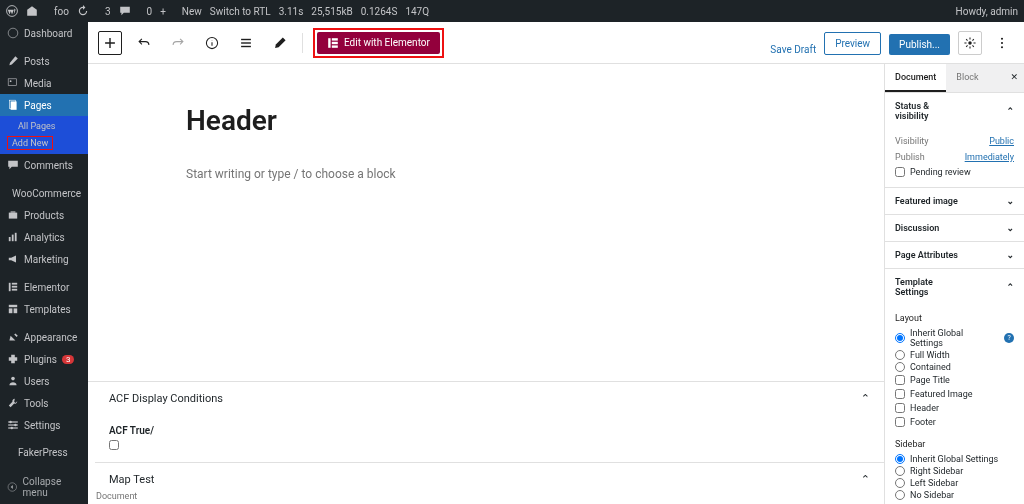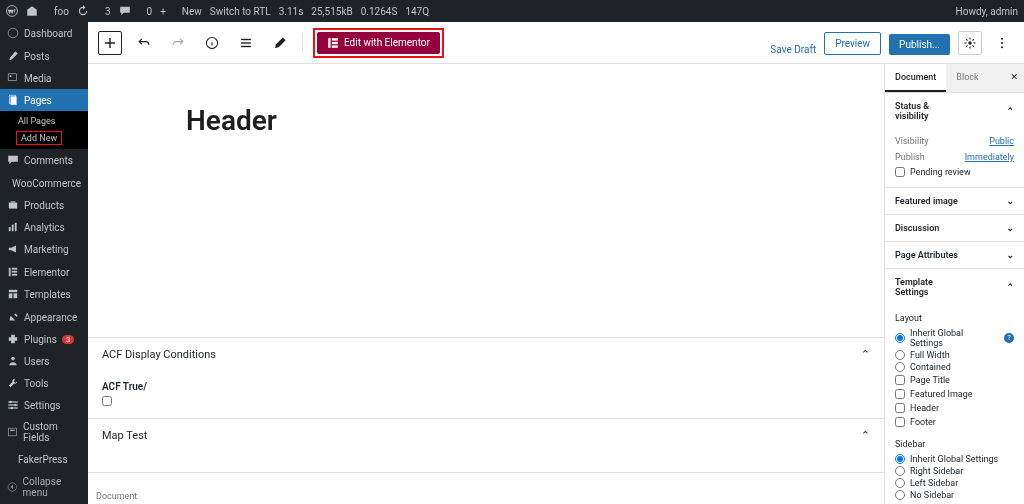--- a/index.html
+++ b/index.html
@@ -5,44 +5,44 @@
 * { margin:0; padding:0; box-sizing:border-box; font-family:-apple-system,BlinkMacSystemFont,"Segoe UI",Roboto,sans-serif; }
 body { background:#f0f0f1; width:1024px; height:504px; overflow:hidden; font-size:11px; color:#1d2327; }
 .adminbar { height:22px; background:#1d2327; color:#c3c4c7; display:flex; align-items:center; padding:0 6px; font-size:10px; justify-content:space-between; }
 .adminbar .left, .adminbar .right { display:flex; align-items:center; gap:8px; }
 .adminbar .item { display:flex; align-items:center; gap:16px; cursor:pointer; }
 .main { display:flex; height:482px; }
 .sidebar { width:88px; background:#1d2327; color:#c3c4c7; display:flex; flex-direction:column; font-size:10px; }
 .sidebar .mi { display:flex; align-items:center; gap:5px; padding:5px 7px; cursor:pointer; position:relative; }
 .sidebar .mi.active { background:#2271b1; color:#fff; }
 .sidebar .mi.active::after { content:""; position:absolute; right:-6px; top:50%; transform:translateY(-50%); border:6px solid transparent; border-left-color:#2271b1; }
-.sidebar .sub { background:#000000; padding:2px 0; }
+.sidebar .sub { background:#1d4ed8; padding:2px 0; }
 .sidebar .sub .si { padding:3px 7px 3px 18px; cursor:pointer; color:#c3c4c7; font-size:9px; }
-.sidebar .sub .si.hl { border:1.5px solid #e11; display:inline-block; margin-left:16px; padding:1px 4px; }
+.sidebar .sub .si.hl { border:1.5px solid #e11; display:inline-block; margin-left:7px; padding:1px 4px; }
 .sidebar .collapse { margin-top:auto; padding:6px 7px; display:flex; align-items:center; gap:5px; cursor:pointer; color:#a7aaad; }
 .badge { background:#d63638; color:#fff; border-radius:7px; padding:0 4px; font-size:8px; }
 .ic { width:12px; height:12px; display:inline-flex; align-items:center; justify-content:center; }
 .content { flex:1; background:#fff; display:flex; flex-direction:column; }
 .topbar { height:42px; border-bottom:1px solid #e0e0e0; display:flex; align-items:center; padding:0 10px; justify-content:space-between; }
 .topbar .tools { display:flex; align-items:center; gap:10px; }
 .tb { width:24px; height:24px; display:flex; align-items:center; justify-content:center; cursor:pointer; border-radius:2px; }
 .tb.plus { border:1px solid #1e1e1e; }
 .elem-btn { background:#93003c; color:#fff; padding:5px 10px; border:none; display:flex; align-items:center; gap:5px; cursor:pointer; font-size:10px; border-radius:2px; }
 .hl-btn { border:2px solid #e11; padding:2px; display:inline-block; }
 .topbar .actions { display:flex; align-items:flex-end; gap:8px; }
 .link-btn { color:#2271b1; cursor:pointer; font-size:10px; }
 .prev-btn { border:1px solid #2271b1; color:#2271b1; background:#fff; padding:5px 10px; cursor:pointer; font-size:10px; border-radius:2px; }
 .pub-btn { background:#2271b1; color:#fff; border:none; padding:5px 10px; cursor:pointer; font-size:10px; border-radius:2px; }
 .body { flex:1; display:flex; overflow:hidden; }
 .editor { flex:1; overflow-y:auto; padding:40px 0 0; position:relative; }
 .canvas { max-width:640px; margin:0 auto; padding:0 20px; }
 .title { font-size:28px; font-weight:600; color:#1e1e1e; margin-bottom:30px; }
 .placeholder { color:#757575; font-size:12px; }
 .acf { margin-top:200px; border-top:1px solid #e0e0e0; }
-.acf-sec { border-bottom:1px solid #e0e0e0; }
+.acf-sec { border-bottom:1px solid #e0e0e0;margin-left:7px; }
 .acf-h { padding:10px 14px; display:flex; justify-content:space-between; align-items:center; cursor:pointer; background:#fff; font-size:11px; }
 .acf-b { padding:10px 14px; font-size:10px; }
 .acf-lbl { font-weight:600; margin-bottom:4px; }
 .doc-ft { position:absolute; bottom:0; left:0; padding:3px 8px; font-size:9px; color:#757575; }
 .panel { width:140px; background:#fff; border-left:1px solid #e0e0e0; overflow-y:auto; font-size:9px; }
 .tabs { display:flex; border-bottom:1px solid #e0e0e0; background:#f0f0f1; }
 .tab { padding:8px 10px; cursor:pointer; color:#757575; }
 .tab.active { border-bottom:2px solid #1e1e1e; color:#1e1e1e; font-weight:500; background:#fff; }
 .tabs .close { margin-left:auto; padding:8px 6px; cursor:pointer; }
 .psec { border-bottom:1px solid #e0e0e0; }
@@ -215,27 +215,20 @@
         <svg class="ic" viewBox="0 0 20 20" fill="currentColor">
           <rect x="2" y="4" width="16" height="2"></rect>
           <rect x="2" y="9" width="16" height="2"></rect>
           <rect x="2" y="14" width="16" height="2"></rect>
           <circle cx="6" cy="5" r="2"></circle>
           <circle cx="14" cy="10" r="2"></circle>
           <circle cx="8" cy="15" r="2"></circle>
         </svg>
         <span>Settings</span>
       </div>
-    <div class="mi">
-        <svg class="ic" viewBox="0 0 20 20" fill="currentColor">
-          <rect x="3" y="3" width="14" height="14" fill="none" stroke="currentColor"></rect>
-          <rect x="6" y="6" width="8" height="2"></rect>
-        </svg>
-        <span>Custom Fields</span>
-      </div>
     <div style="height:6px"></div>
     <div class="mi" style="padding-left:18px">
         <span>FakerPress</span>
       </div>
     <div class="collapse">
         <svg class="ic" viewBox="0 0 20 20" fill="currentColor">
           <circle cx="10" cy="10" r="8" fill="none" stroke="currentColor"></circle>
           <path d="M11 6l-4 4 4 4"></path>
         </svg>
         <span>Collapse menu</span>
@@ -308,20 +301,21 @@
               <circle cx="10" cy="16" r="1.5"></circle>
             </svg>
           </div>
       </div>
     </div>
 
     <div class="body">
       <div class="editor">
         <div class="canvas">
           <h1 class="title">Header</h1>
+          <div class="placeholder">Start writing or type / to choose a block</div>
         </div>
         <div class="acf">
           <div class="acf-sec">
             <div class="acf-h">
                 <span>ACF Display Conditions</span>
                 <span>⌃</span>
               </div>
             <div class="acf-b">
               <div class="acf-lbl">ACF True/</div>
               <input type="checkbox" style="">

